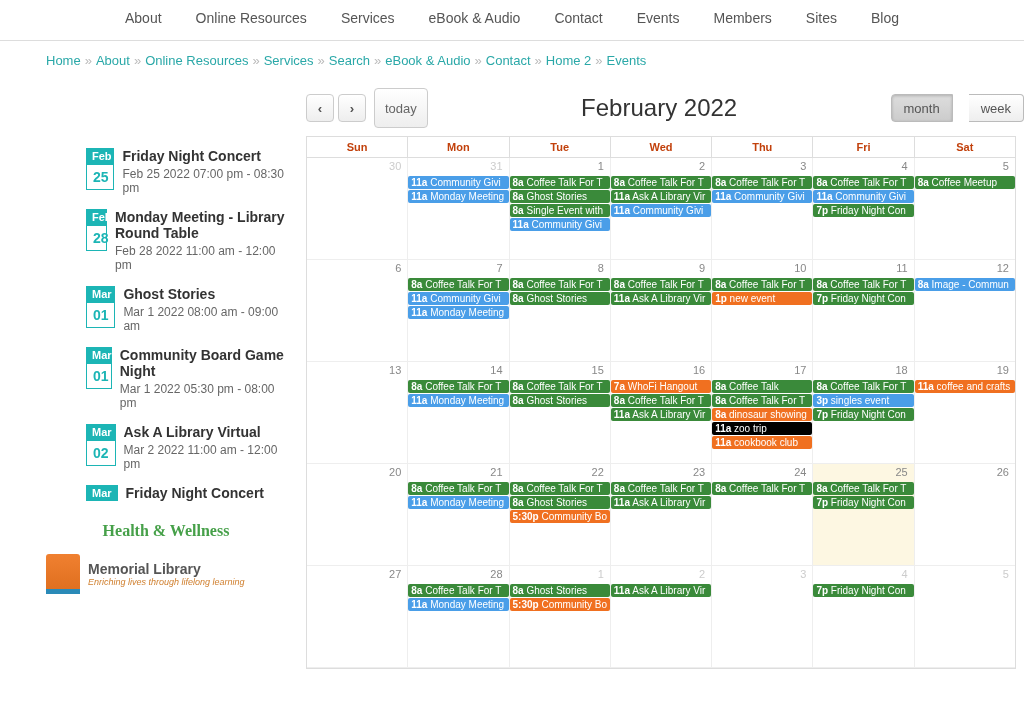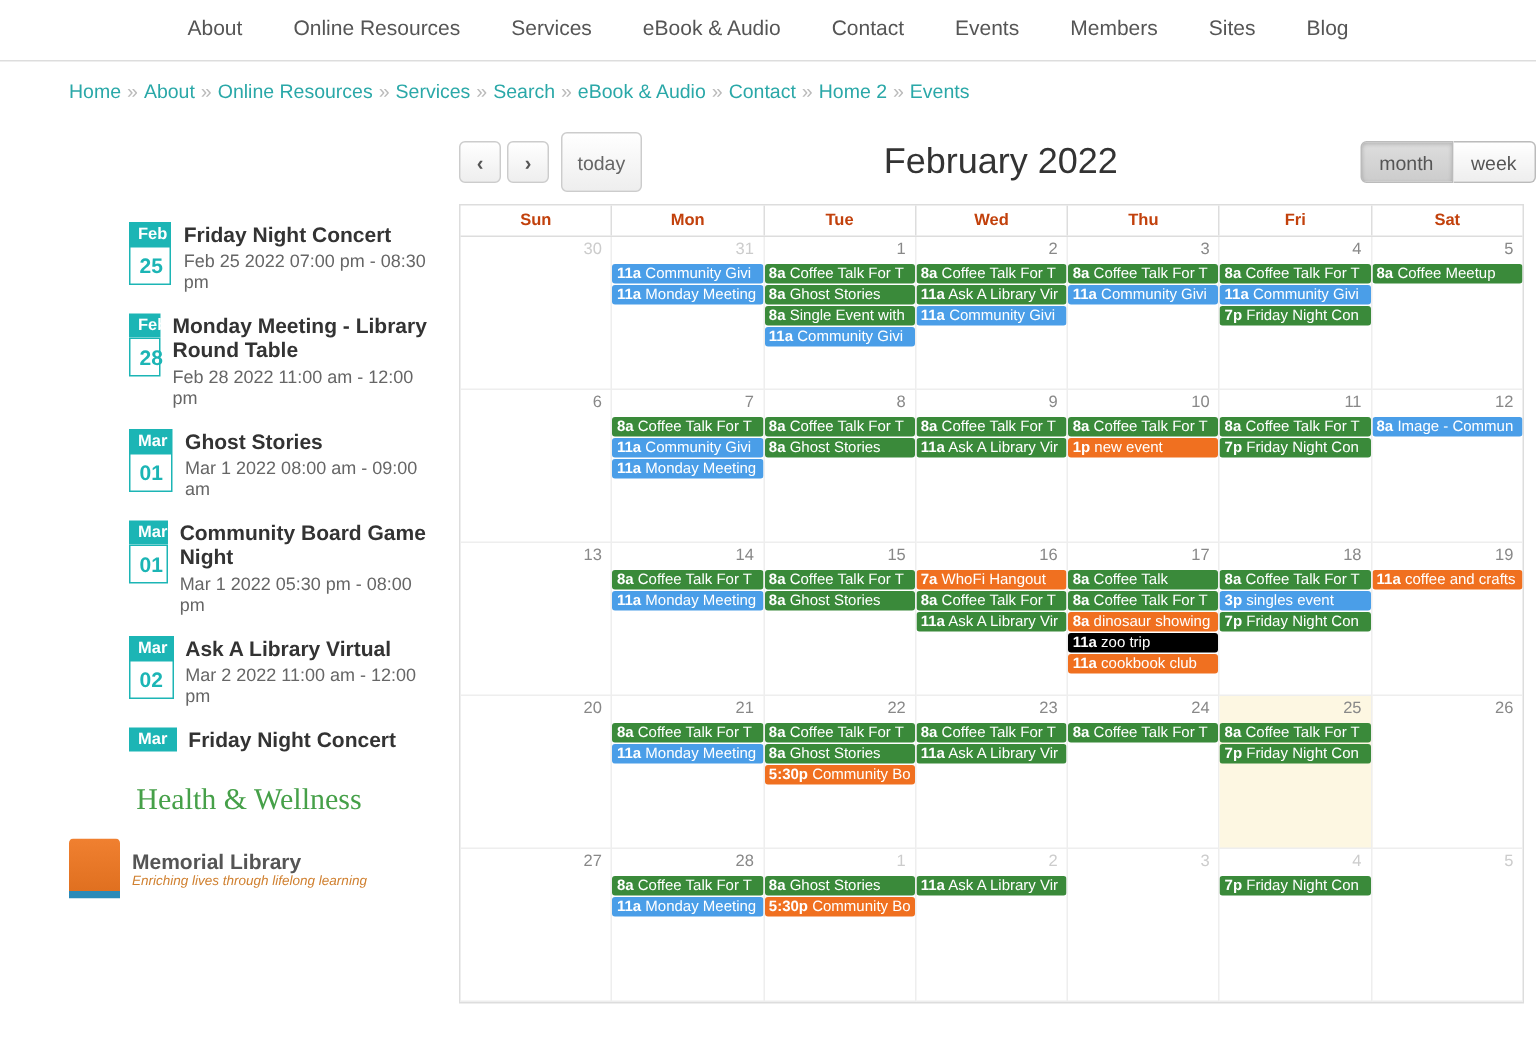--- a/index.html
+++ b/index.html
@@ -10,35 +10,35 @@
 .breadcrumb a { color: #2aa8a8; text-decoration: none; }
 .breadcrumb .sep { color: #bbb; padding: 0 4px; }
 .main { display: flex; padding: 0 0 20px 46px; }
 .sidebar { width: 240px; padding-top: 70px; }
 .event-item { display: flex; gap: 8px; margin-bottom: 14px; }
 .date-badge { min-width: 40px; text-align: center; padding-left: 40px; }
 .date-badge .mon { background: #1cb5b5; color: #fff; font-size: 11px; padding: 2px 6px; font-weight: bold; }
 .date-badge .day { border: 1px solid #1cb5b5; color: #1cb5b5; font-size: 14px; padding: 4px 6px; font-weight: bold; background: #fff; }
 .event-info .title { font-weight: bold; font-size: 14px; color: #333; margin-bottom: 3px; }
 .event-info .time { font-size: 12px; color: #666; }
-.hw-title { color: #46a049; font-weight: normal; font-size: 20px; text-align: center; margin: 18px 0 10px 0; font-family: Georgia, serif; }
+.hw-title { color: #46a049; font-weight: bold; font-size: 16px; text-align: center; margin: 18px 0 10px 0; font-family: Georgia, serif; }
 .logo-area { display: flex; align-items: center; gap: 8px; padding: 4px 0; }
 .logo-icon { width: 34px; height: 40px; background: linear-gradient(#f08030,#e07020); border-radius: 3px 3px 0 0; border-bottom: 5px solid #2a8ab8; position: relative; }
 .logo-text .a { font-weight: bold; font-size: 14px; color: #555; }
 .logo-text .b { font-size: 9px; color: #d08030; font-style: italic; }
 .calendar-wrap { flex: 1; padding-top: 10px; margin-left: 20px; }
 .cal-header { display: flex; align-items: center; margin-bottom: 8px; }
 .btn-group { display: flex; gap: 4px; }
 .nav-btn { width: 28px; height: 28px; border: 1px solid #ccc; background: linear-gradient(#fff,#eee); border-radius: 4px; cursor: pointer; font-weight: bold; color: #555; }
 .today-btn { height: 40px; padding: 0 10px; border: 1px solid #ccc; background: linear-gradient(#fff,#eee); border-radius: 4px; margin-left: 8px; color: #666; font-size: 13px; cursor: pointer; }
 .cal-title { flex: 1; text-align: center; font-size: 24px; font-weight: normal; color: #333; }
 .view-toggle { display: flex; }
 .view-toggle button { height: 28px; padding: 0 12px; border: 1px solid #bbb; background: linear-gradient(#fff,#eee); font-size: 13px; color: #555; cursor: pointer; }
 .view-toggle button:first-child { border-radius: 4px 0 0 4px; }
-.view-toggle button:last-child { border-radius: 0 4px 4px 0; border-left: none; }
+.view-toggle button:last-child { border-radius: 0 4px 4px 0; border-left: none; margin-left: 16px; }
 .view-toggle button.active { background: linear-gradient(#ddd,#ccc); box-shadow: inset 0 1px 3px rgba(0,0,0,0.2); }
 .calendar { border: 1px solid #ddd; width: 710px; }
 .cal-row { display: flex; }
 .cal-head { border-bottom: 1px solid #ddd; }
 .cal-head .cell { flex: 1; text-align: center; font-weight: bold; font-size: 11px; padding: 4px 0; color: #c2410c; border-right: 1px solid #ddd; }
 .cal-head .cell:last-child { border-right: none; }
 .cal-body .cell { flex: 1; min-width: 0; border-right: 1px solid #eee; border-bottom: 1px solid #eee; min-height: 102px; position: relative; overflow: hidden; }
 .cal-body .cell:last-child { border-right: none; }
 .cell .daynum { position: absolute; top: 2px; right: 6px; font-size: 11px; color: #888; }
 .cell.today-cell { background: #fdf7e2; }

